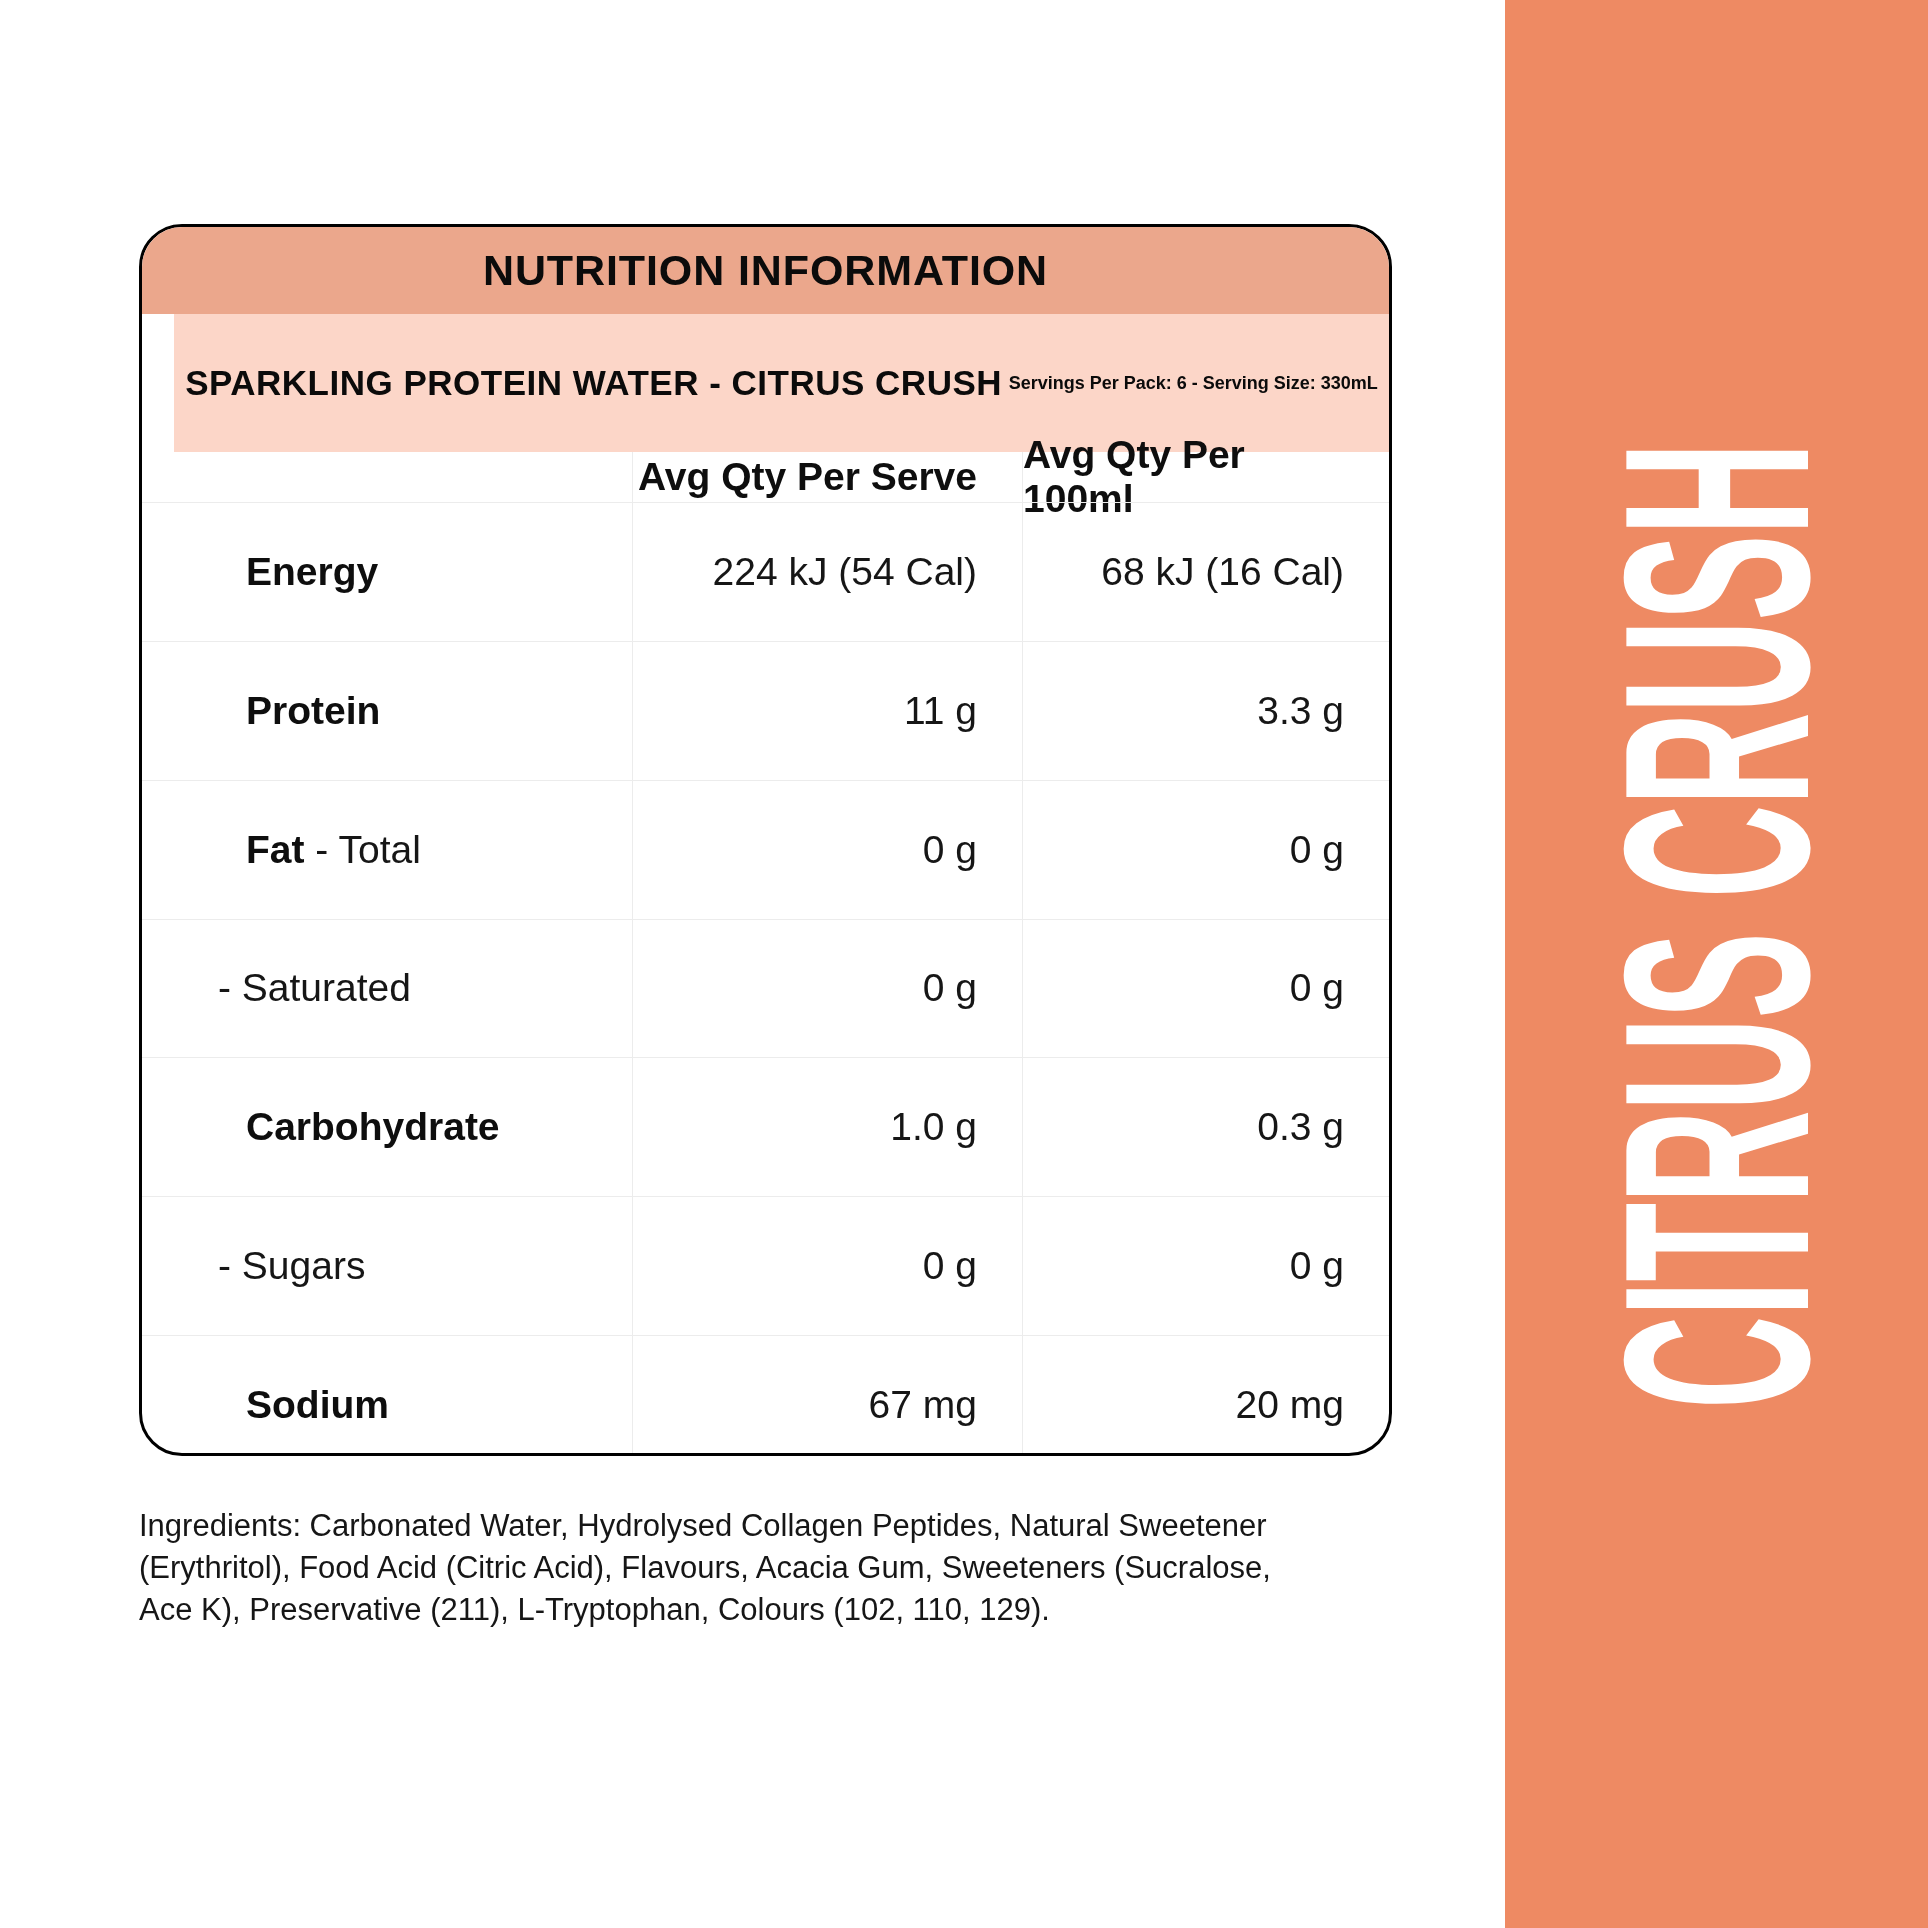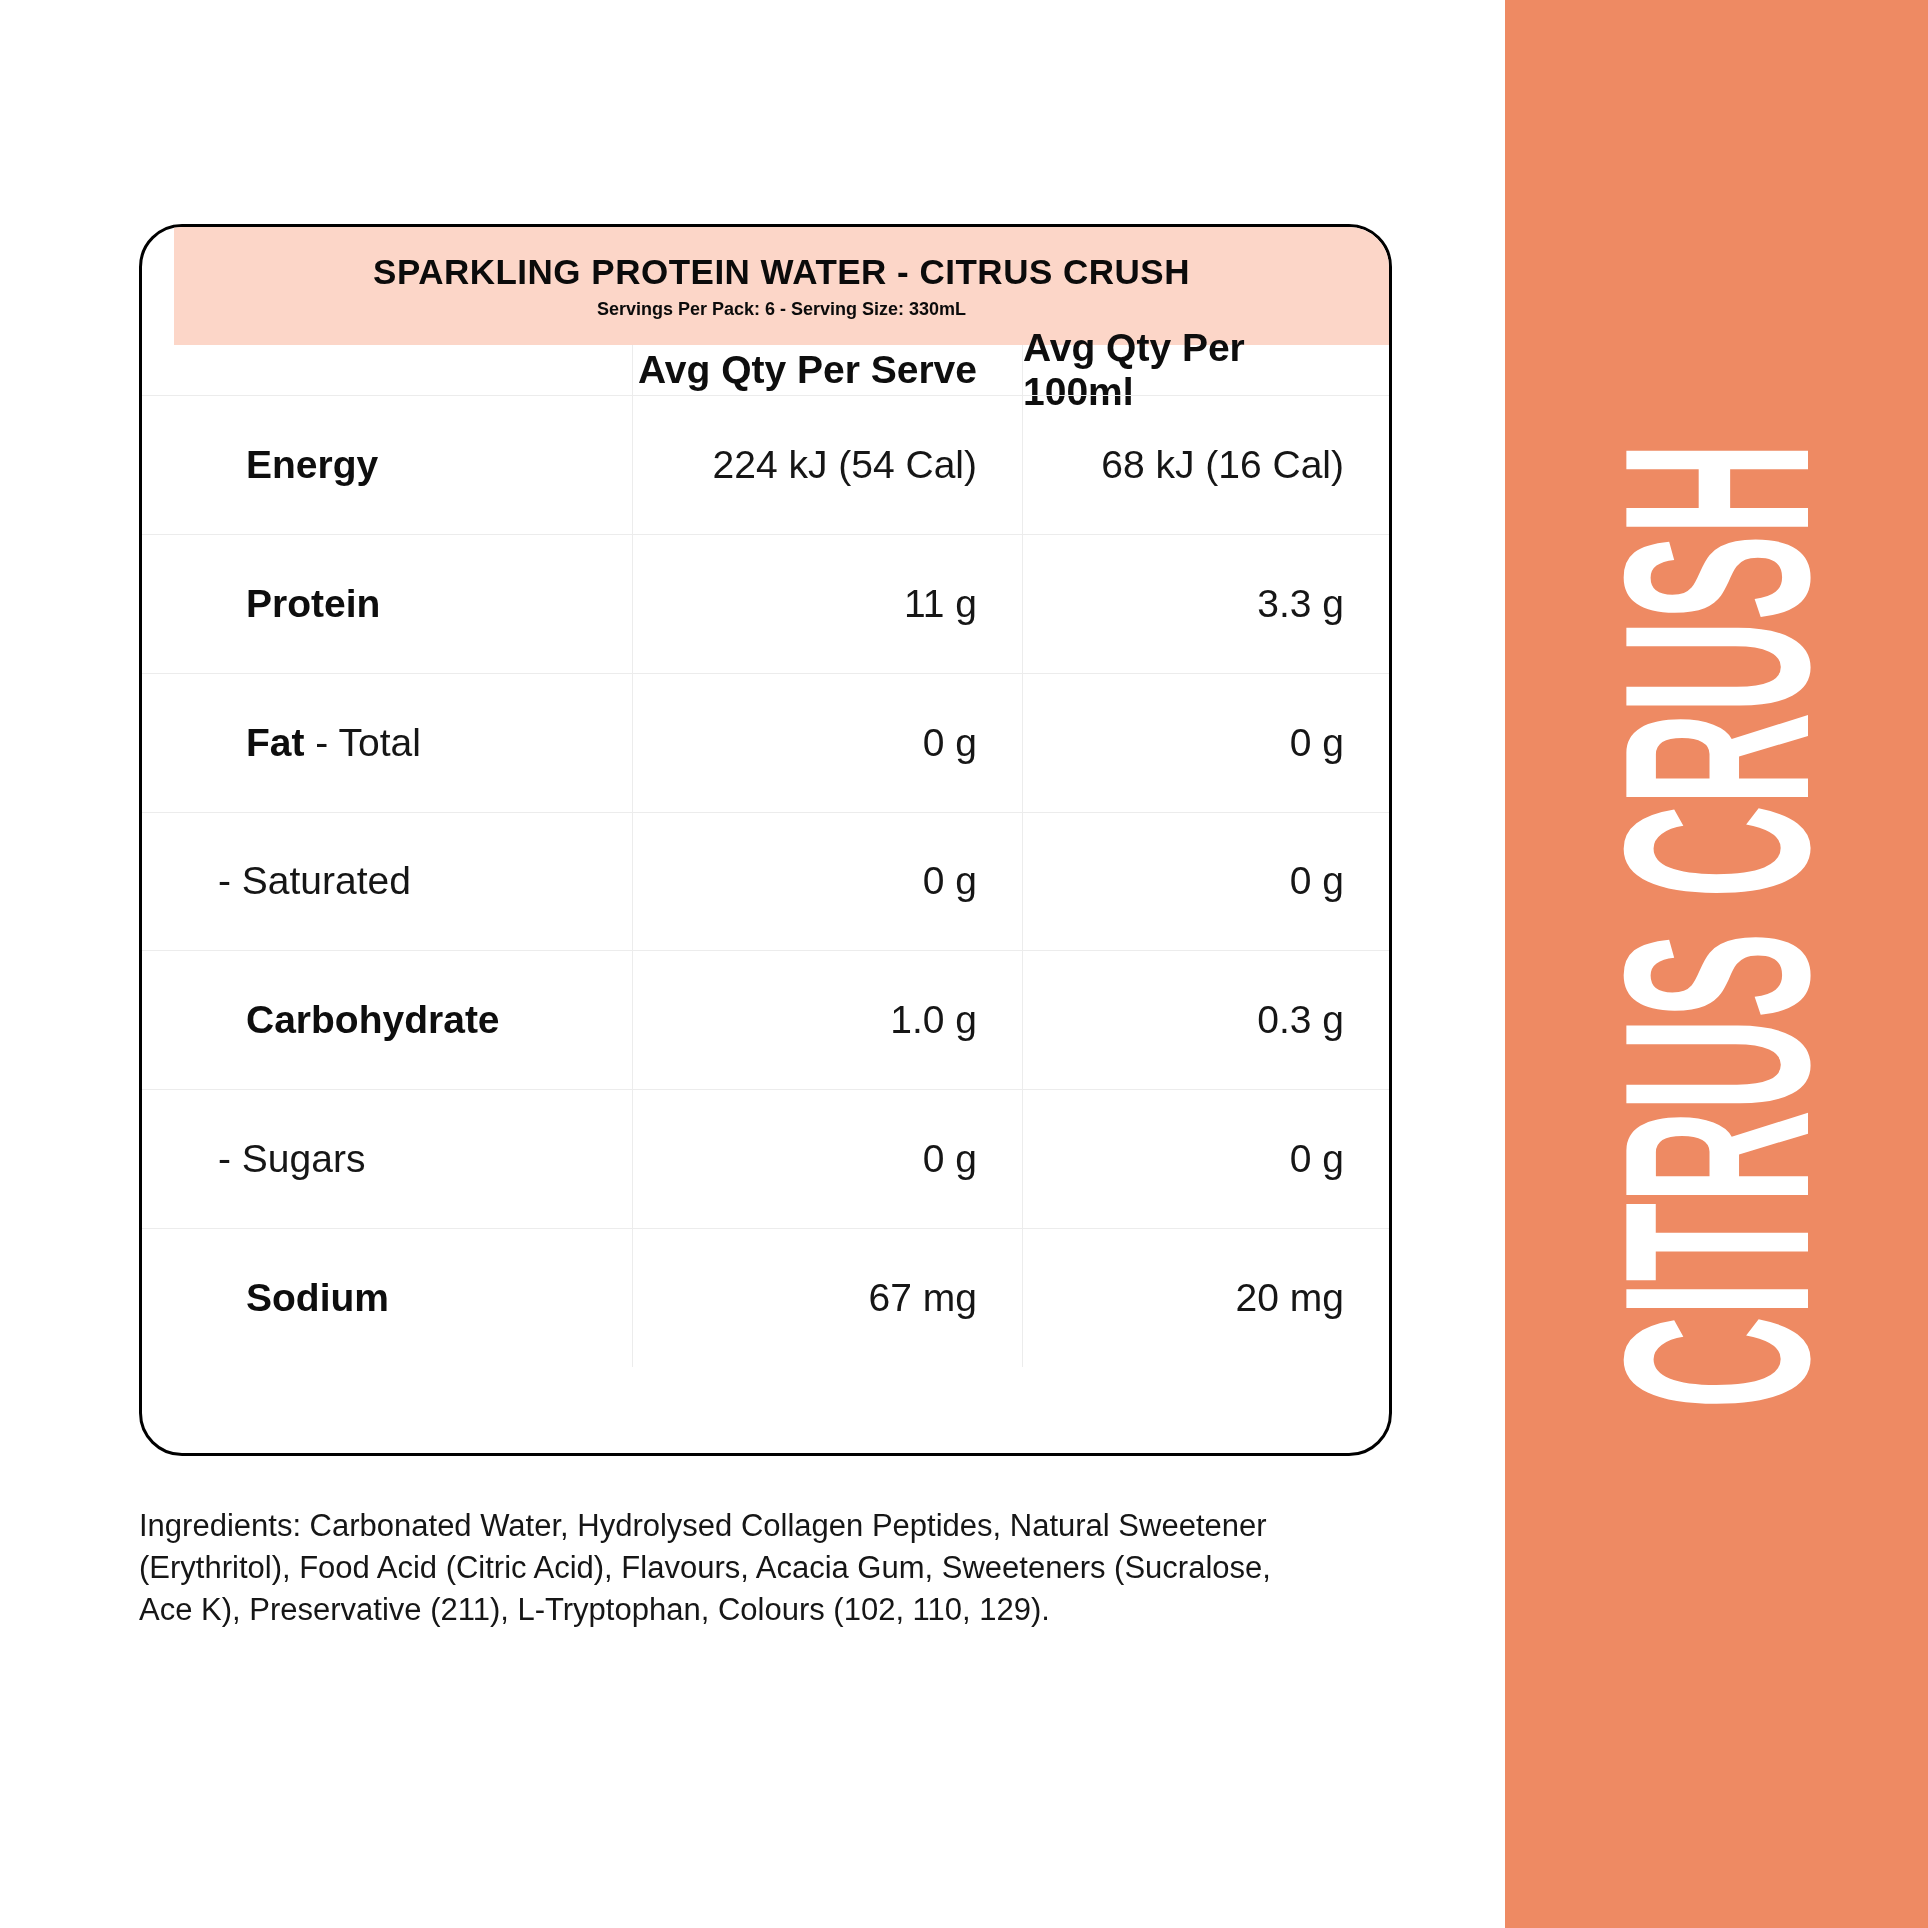--- a/index.html
+++ b/index.html
@@ -52,23 +52,23 @@
     overflow: hidden;
   }
   .title-band {
     height: 87px;
     background: var(--title-band);
     display: flex; align-items: center; justify-content: center;
     font-size: 43px; font-weight: 700; letter-spacing: 0.9px;
     color: #0b0b0b;
   }
   .subtitle-band {
-    height: 118px;
+    height: 138px;
     background: var(--subtitle-band);
-    display: flex; flex-direction: column;
+    display: flex; flex-direction: row;
     align-items: center; justify-content: center;
     gap: 6.6px;
     color: #0b0b0b;
     margin-left: 32px;
   }
   .subtitle-band .product { font-size: 35px; font-weight: 700; letter-spacing: 0.5px; }
   .subtitle-band .serving { font-size: 18px; font-weight: 700; }
 
   .ntable {
     display: grid;
@@ -110,20 +110,23 @@
     font-weight: 700;
     color: #0b0b0b;
   }
 </style>
 </head>
 <body>
 
 <div class="canvas">
 
   <div class="panel">
+    <div class="title-band">
+      <span>NUTRITION INFORMATION</span>
+    </div>
     <div class="subtitle-band">
       <div class="product">SPARKLING PROTEIN WATER - CITRUS CRUSH</div>
       <div class="serving">Servings Per Pack: 6 - Serving Size: 330mL</div>
     </div>
 
     <div class="ntable">
 
       <div class="cell head c1"></div>
       <div class="cell head c2">Avg Qty Per Serve</div>
       <div class="cell head c3">Avg Qty Per 100ml</div>

